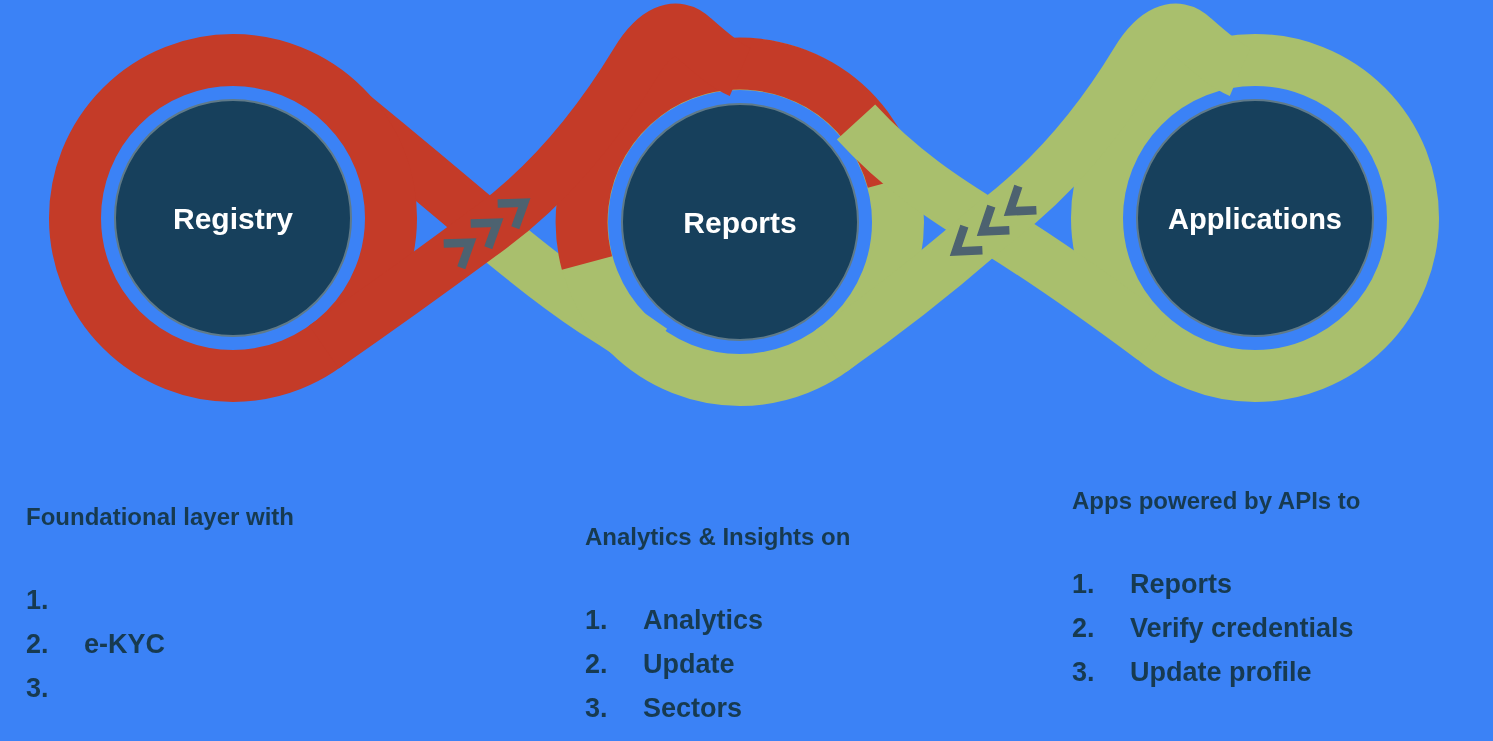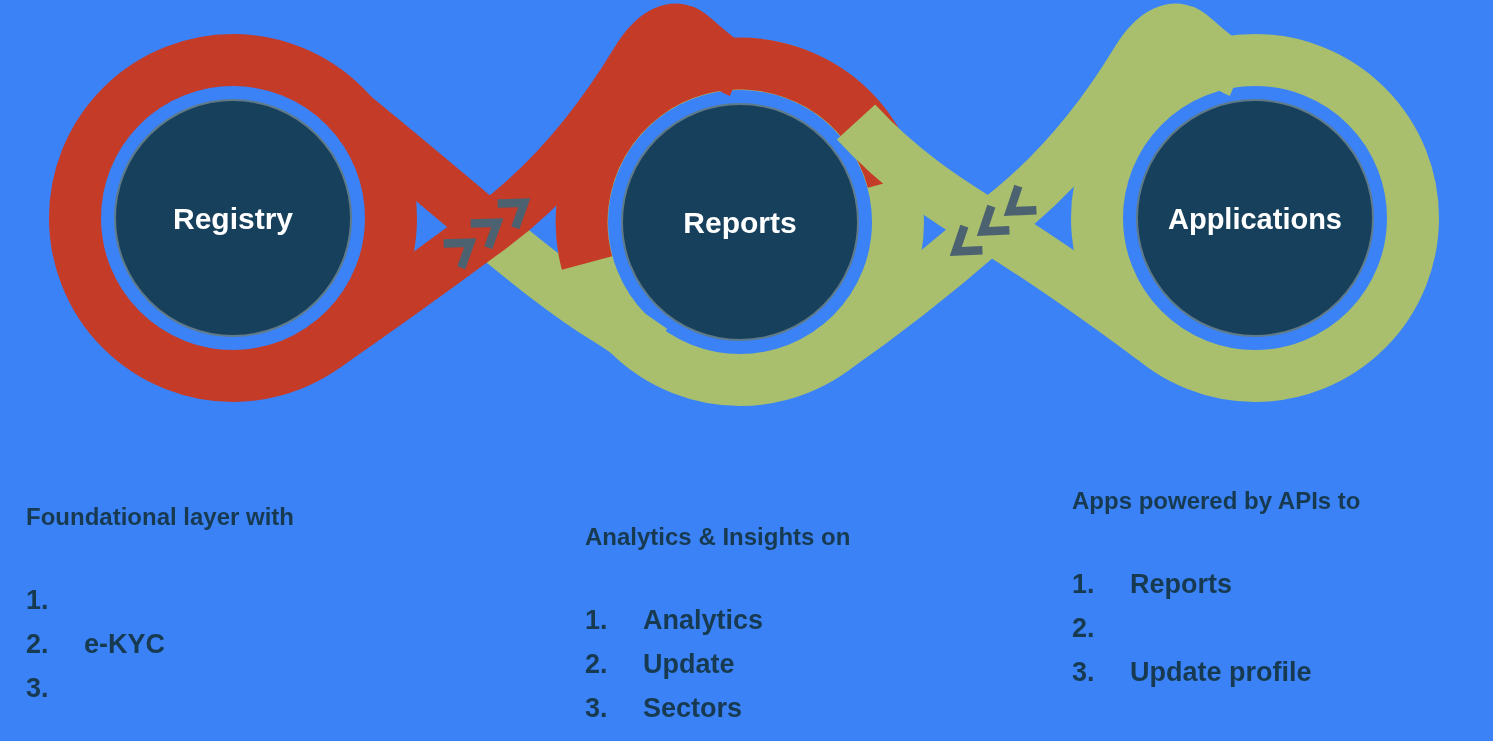--- a/index.html
+++ b/index.html
@@ -158,20 +158,21 @@
 
   <div class="col" style="left:1072px; top:484px;">
     <div class="col-heading">Apps powered by APIs to</div>
     <div class="col-list">
       <div class="li">
         <span class="num">1.</span>
         <span>Reports</span>
       </div>
       <div class="li">
         <span class="num">2.</span>
+        <span>Verify credentials</span>
       </div>
       <div class="li">
         <span class="num">3.</span>
         <span>Update profile</span>
       </div>
     </div>
   </div>
 
 </div>
 

